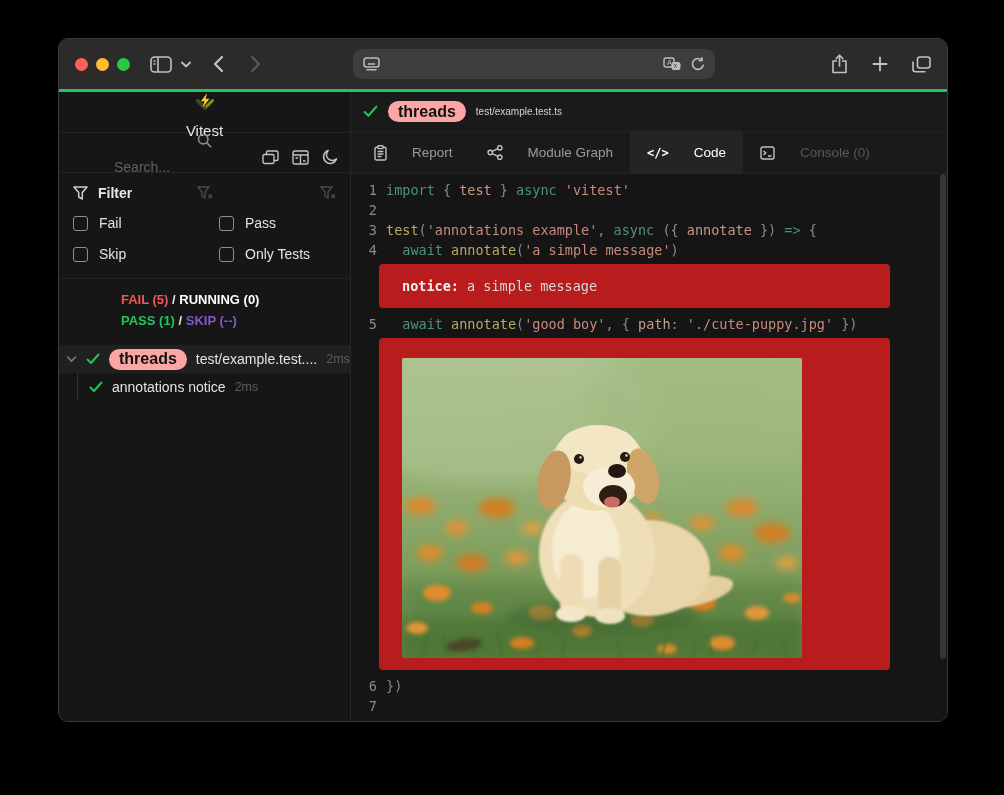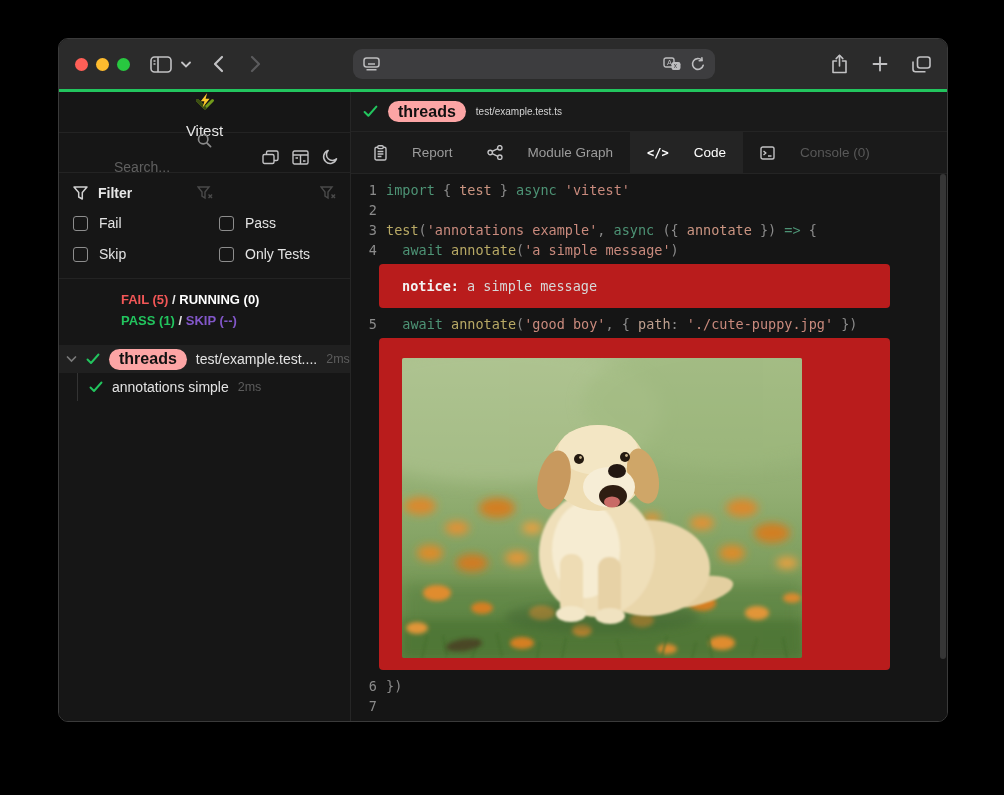--- a/index.html
+++ b/index.html
@@ -268,21 +268,21 @@
           <span class="t-file">test/example.test....</span>
           <span class="dur">2ms</span>
         </div>
         <div class="t-row t-row2">
           <span class="guide"></span>
           <span class="ic" style="color:#22c55e">
             <svg width="14" height="12" viewBox="0 0 14 12" fill="none" stroke="currentColor" stroke-width="1.9" stroke-linecap="round" stroke-linejoin="round">
                 <path d="M1.5 6.5 L5 10 L12.5 1.5"></path>
               </svg>
           </span>
-          <span>annotations simple</span>
+          <span>annotations notice</span>
           <span class="dur">2ms</span>
         </div>
       </div>
     </div>
 
     <div class="main">
       <div class="m-header">
         <span class="ic" style="color:#22c55e">
           <svg width="15" height="13" viewBox="0 0 14 12" fill="none" stroke="currentColor" stroke-width="1.9" stroke-linecap="round" stroke-linejoin="round">
               <path d="M1.5 6.5 L5 10 L12.5 1.5"></path>

